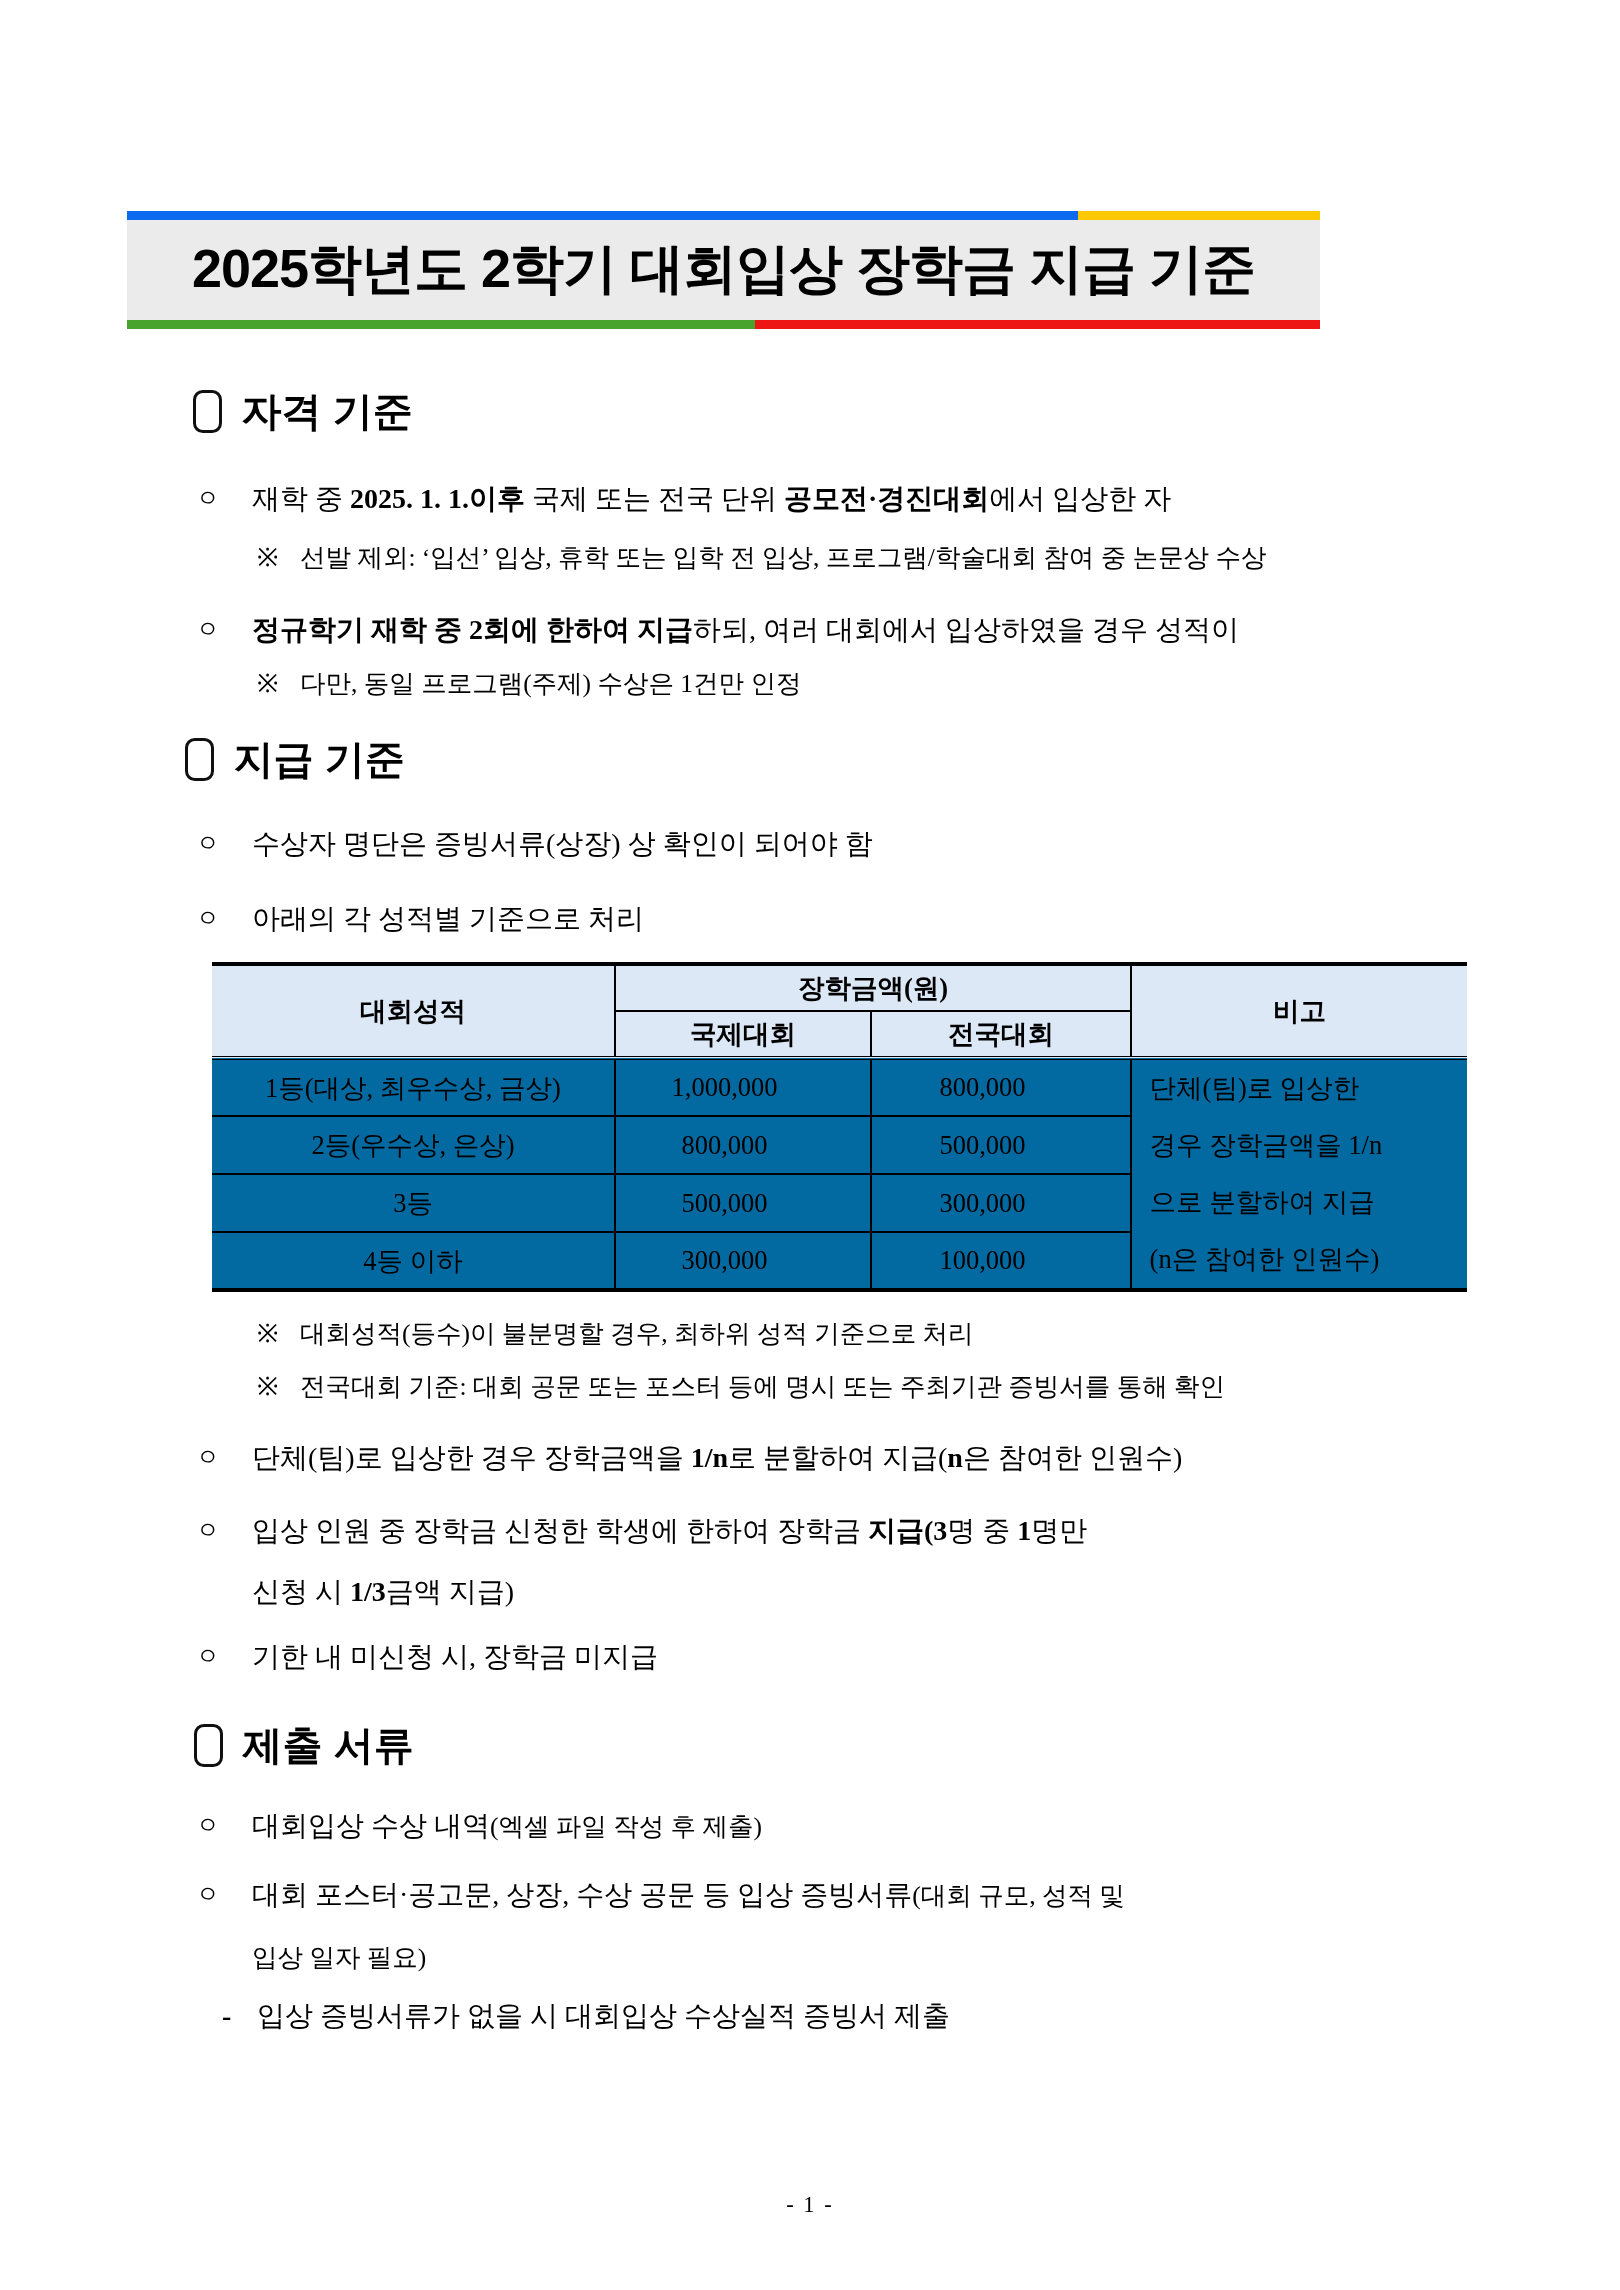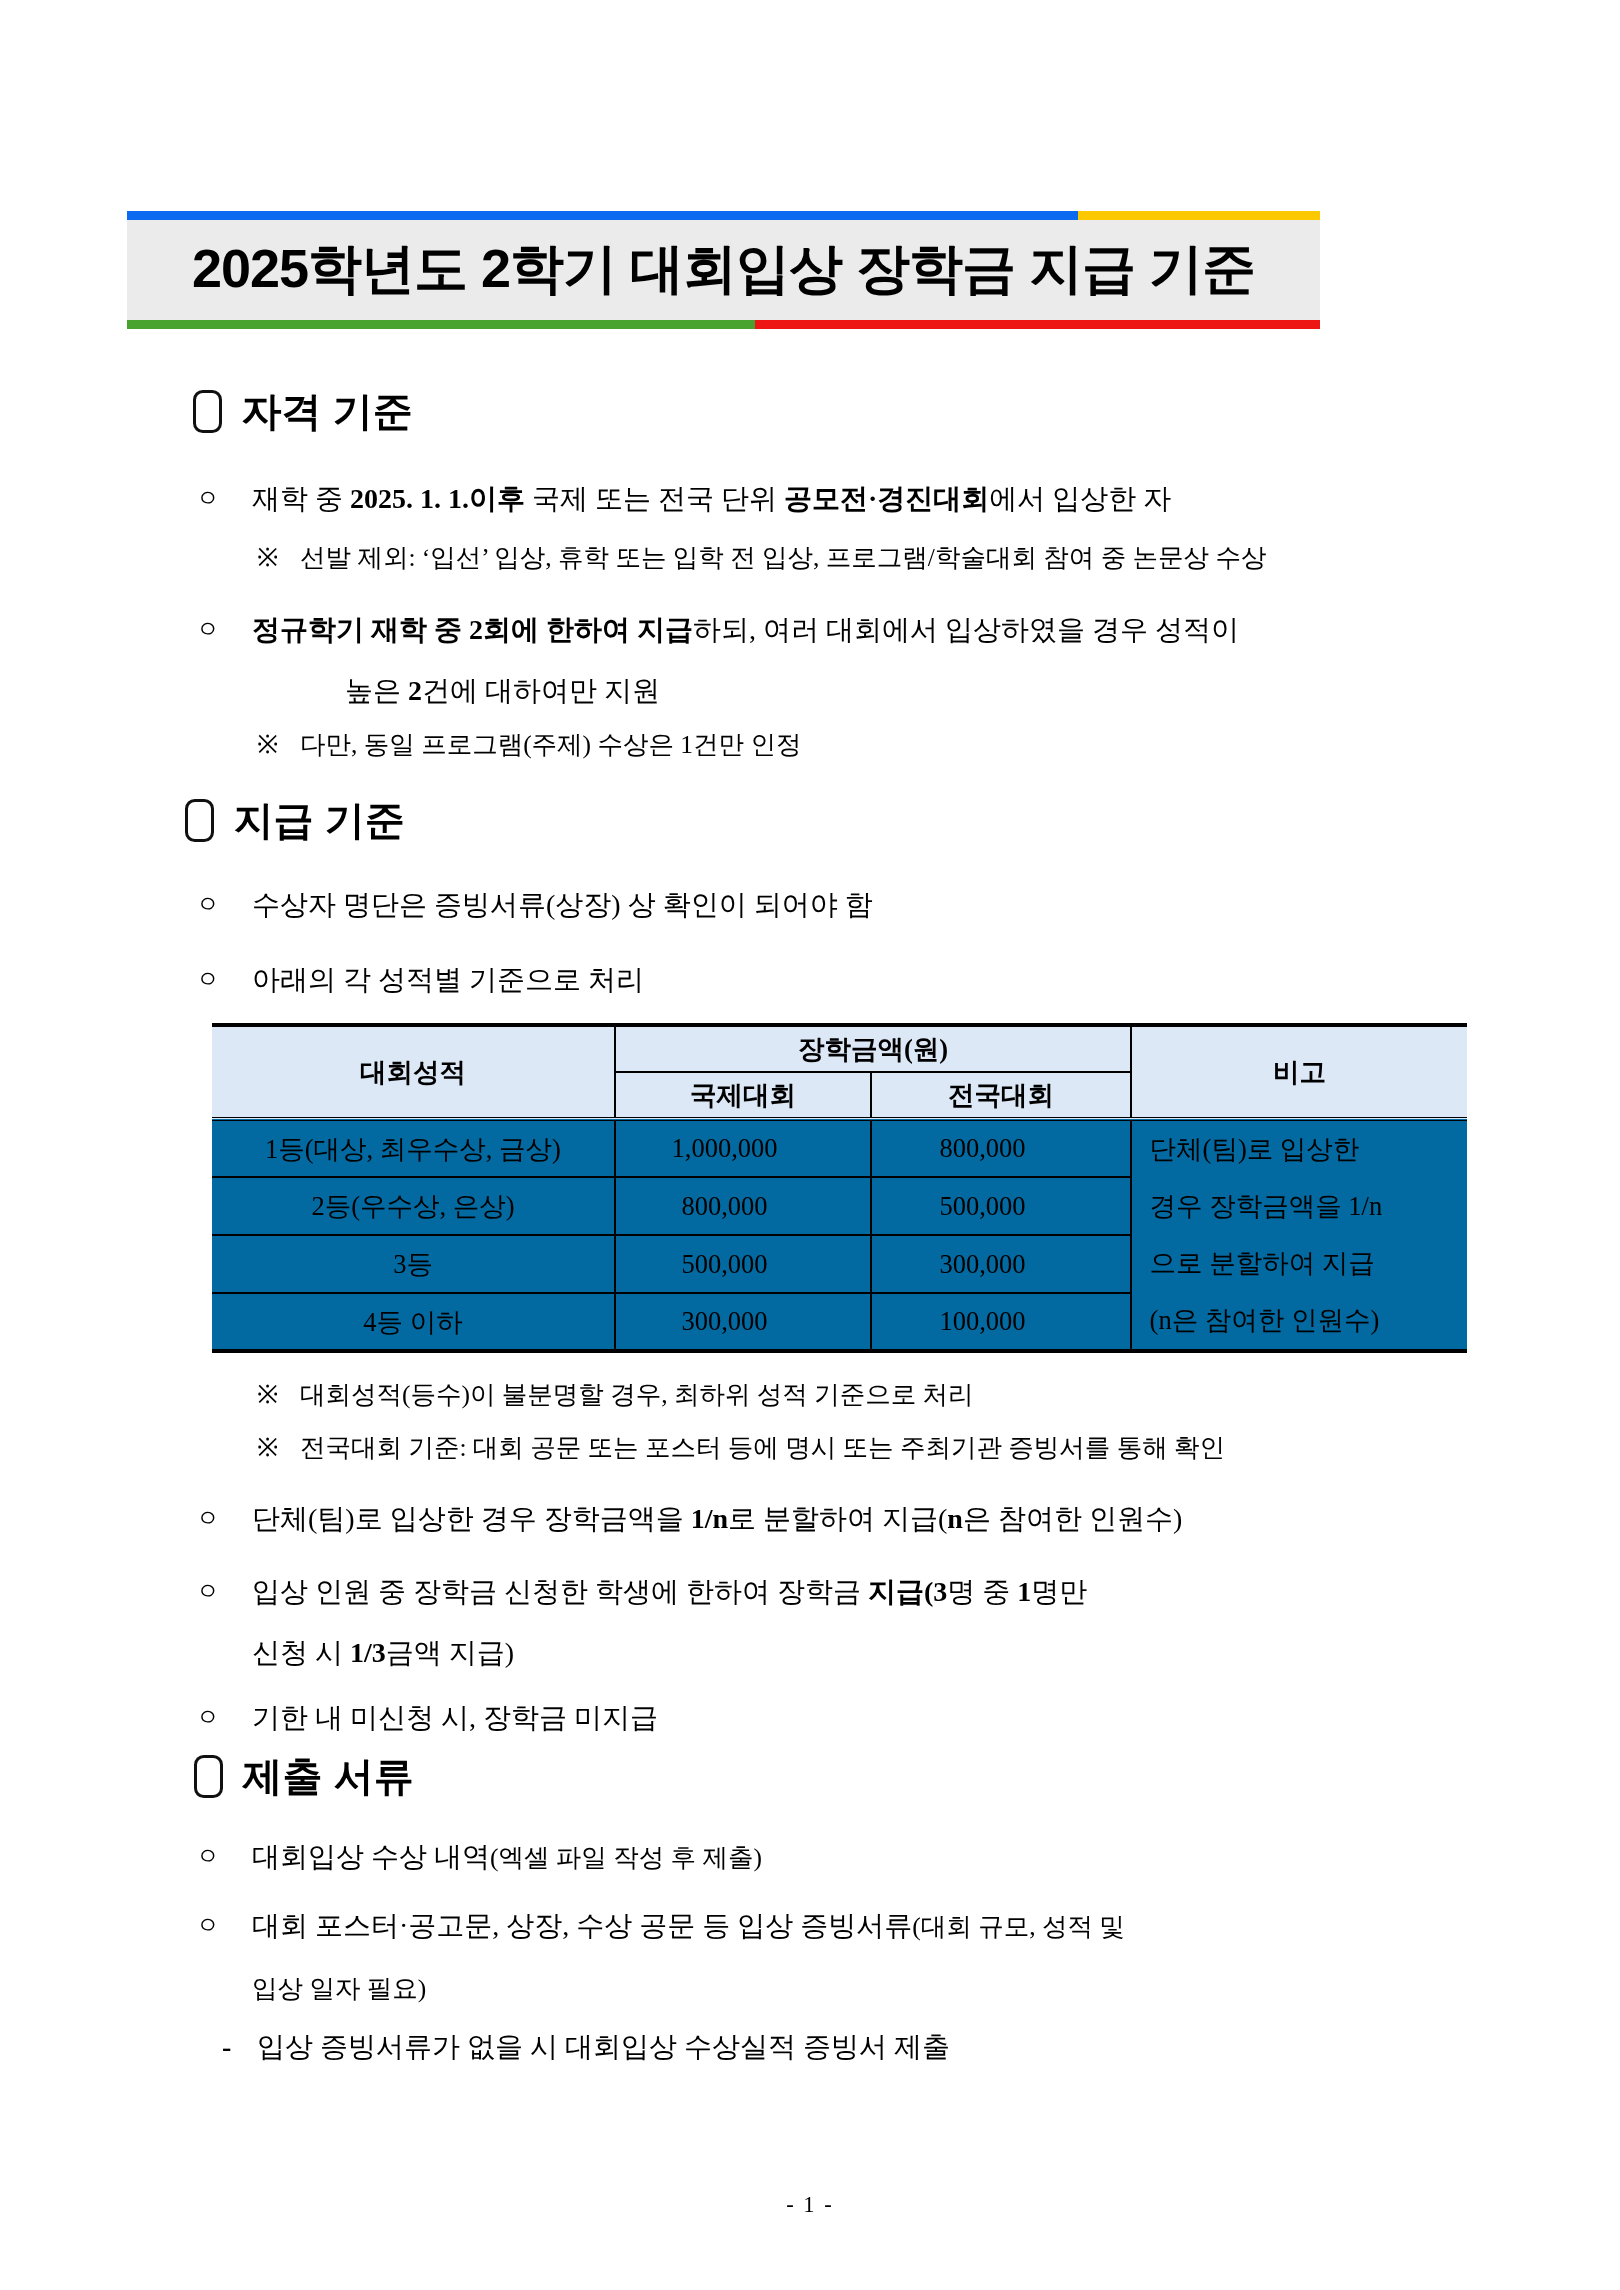--- a/index.html
+++ b/index.html
@@ -22,21 +22,21 @@
   }
 
   
   .section-heading {
     display:flex; align-items:center; gap:19.6px; margin-left:169px;
     font-family:"Liberation Sans", sans-serif; font-weight:bold; font-size:40px;
   }
   .sq { width:29px; height:43px; border:3.9px solid #101010; border-radius:9.8px; flex:none; box-sizing:border-box; }
   .sh-qual { margin-top:55px;padding-left:24px; }
   .sh-pay  { margin-top:27.4px;padding-left:16px; }
-  .sh-docs { margin-top:1px;padding-left:25px; }
+  .sh-docs { margin-top:31px;padding-left:25px; }
 
   
   .bullet { display:flex; margin:0 145px 0 196px; }
   .bullet .mk { width:56px; flex:none; font-size:23.5px; line-height:61px; }
   .bullet .tx { flex:1; font-size:28px; }
   .ln { line-height:61px; white-space:nowrap; }
   .ln.ind { margin-left:93px; }
   .sm { font-size:25.5px; }
 
   .note { display:flex; margin:0 145px 0 257px; }
@@ -114,23 +114,20 @@
   <div class="note mt8">
     <span class="mk">※</span>
     <div class="tx">선발 제외: ‘입선’ 입상, 휴학 또는 입학 전 입상, 프로그램/학술대회 참여 중 논문상 수상</div>
   </div>
 
   <div class="bullet mt20">
     <span class="mk">ㅇ</span>
     <div class="tx">
       <div class="ln">
         <b>정규학기 재학 중 2회에 한하여 지급</b><span>하되, 여러 대회에서 입상하였을 경우 성적이</span>
-      </div>
-      <div class="ln ind">
-        <span>높은 </span><b>2</b><span>건에 대하여만 지원</span>
       </div>
     </div>
   </div>
 
   <div class="note mt2">
     <span class="mk">※</span>
     <div class="tx">다만, 동일 프로그램(주제) 수상은 1건만 인정</div>
   </div>
 
   <div class="section-heading sh-pay">

